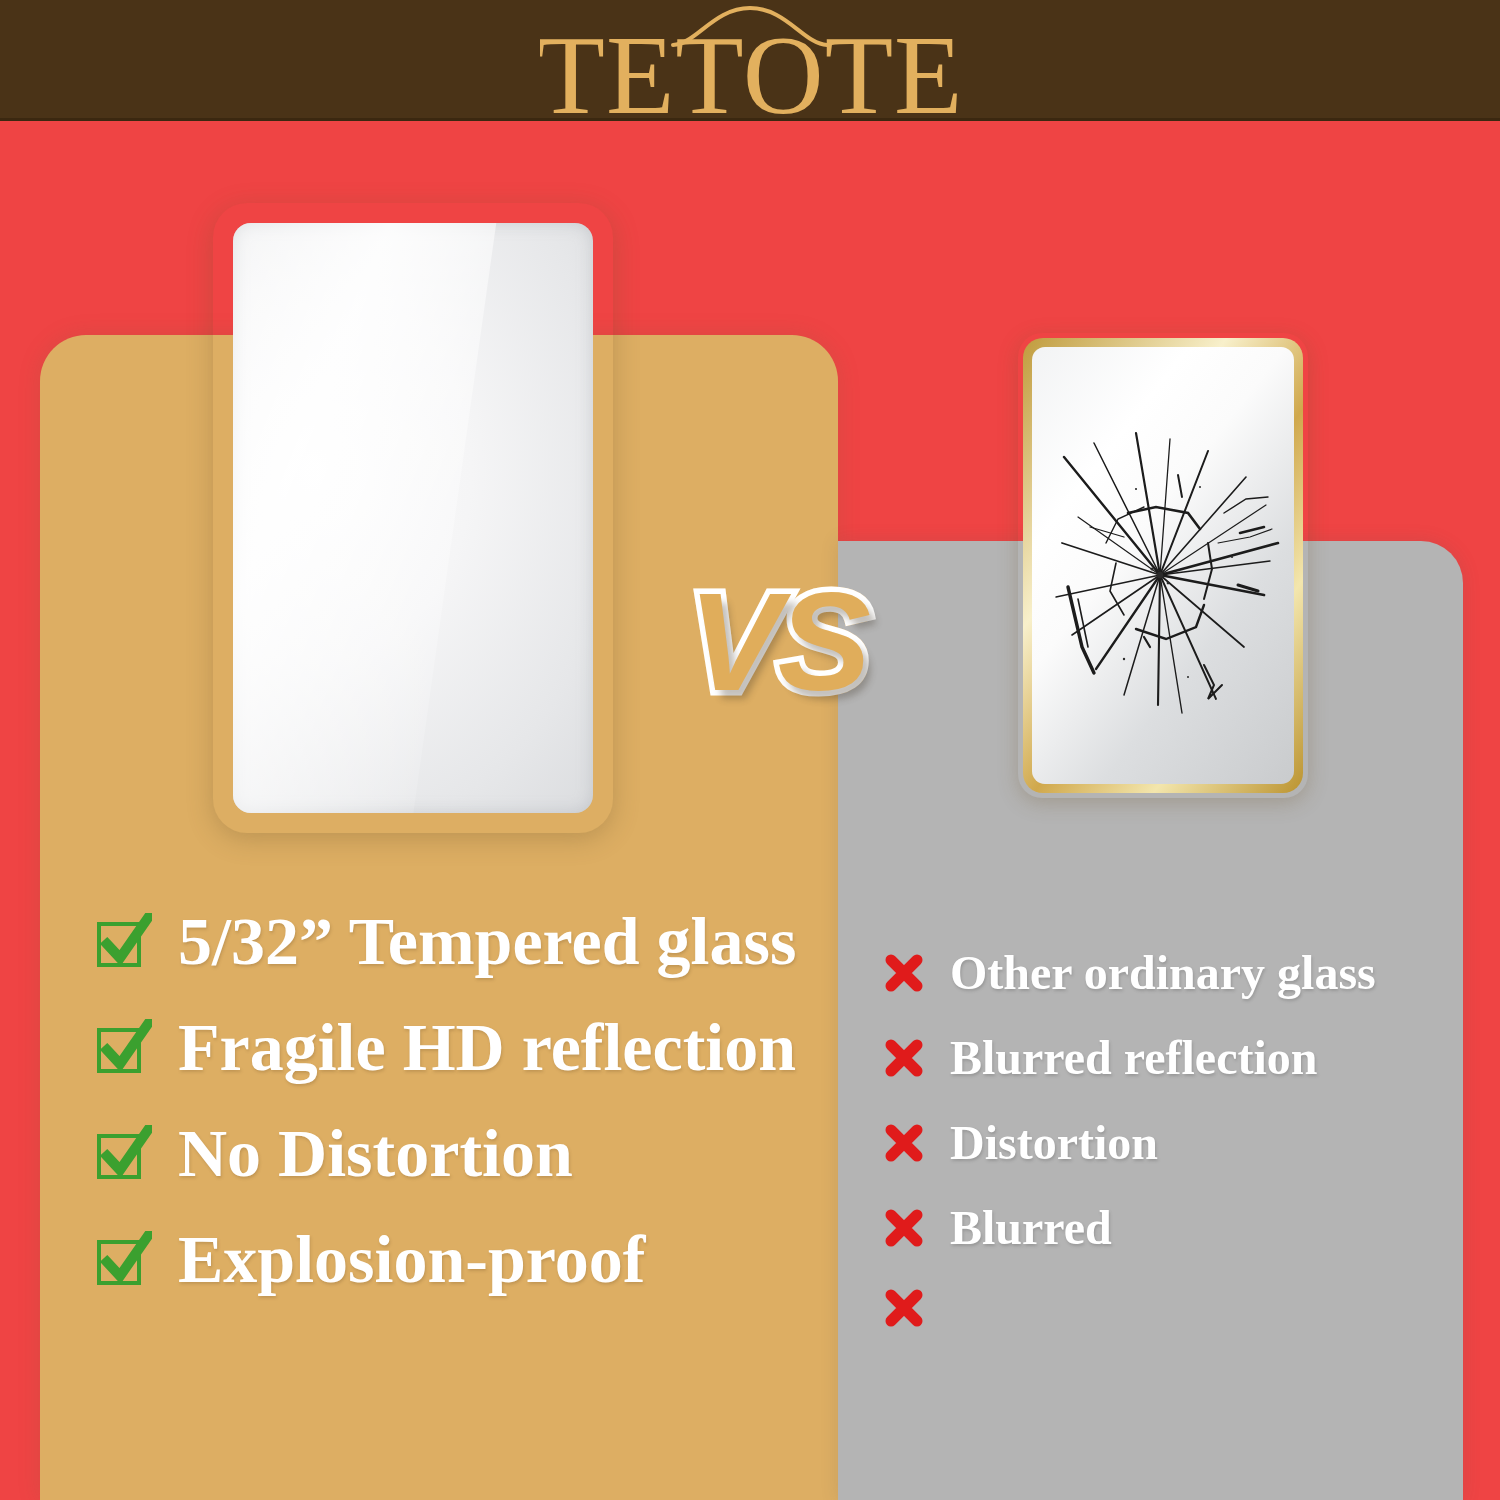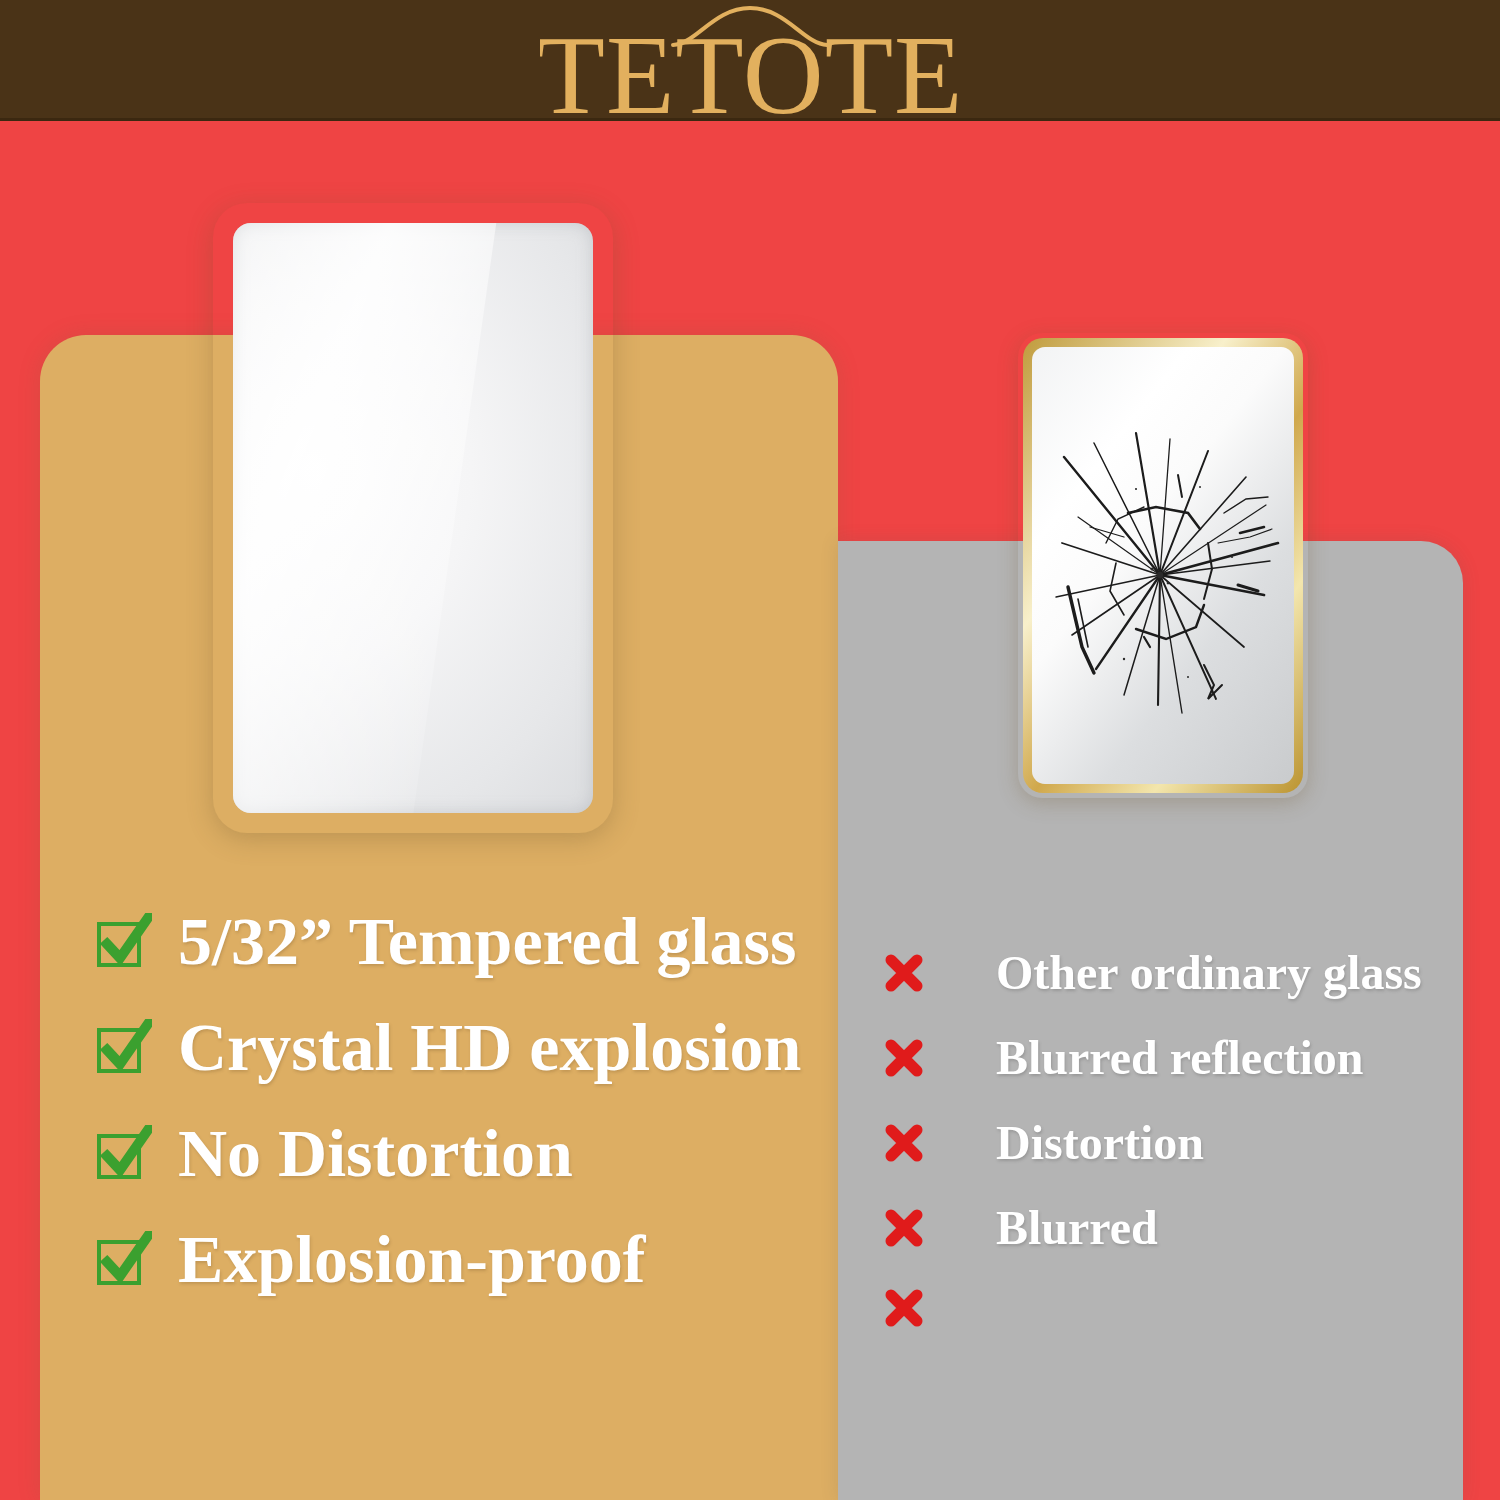--- a/index.html
+++ b/index.html
@@ -168,21 +168,21 @@
     position: absolute;
     left: 884px;
     top: 948px;
     width: 580px;
   }
   .feat-row {
     display: flex;
     align-items: center;
     margin-bottom: 34px;
   }
-  .list-con .feat-row { margin-bottom: 34px; gap: 46px; }
+  .list-con .feat-row { margin-bottom: 34px; }
 
   .check-icon {
     flex: 0 0 auto;
     width: 56px;
     height: 56px;
     margin-right: 26px;
     position: relative;
   }
   .x-icon {
     flex: 0 0 auto;
@@ -281,41 +281,44 @@
             <circle cx="168" cy="140" r="1.0"></circle>
             <circle cx="92" cy="312" r="1.2"></circle>
             <circle cx="156" cy="330" r="1.0"></circle>
             <circle cx="200" cy="210" r="1.1"></circle>
           </g>
         </svg>
       </div>
     </div>
   </div>
 
+  <div class="vs-badge">
+    <span class="vs-inner">VS</span>
+  </div>
 
   <div class="list-pro">
 
     <div class="feat-row">
       <span class="check-icon">
         <svg width="56" height="56" viewBox="0 0 56 56">
           <rect x="3" y="11" width="40" height="41" fill="none" stroke="#3ba02f" stroke-width="4"></rect>
           <path d="M11 31 L24 45 L54 2" fill="none" stroke="#3ba02f" stroke-width="10" stroke-linecap="square" stroke-linejoin="miter"></path>
         </svg>
       </span>
       <span class="feat-label">5/32” Tempered glass</span>
     </div>
 
     <div class="feat-row">
       <span class="check-icon">
         <svg width="56" height="56" viewBox="0 0 56 56">
           <rect x="3" y="11" width="40" height="41" fill="none" stroke="#3ba02f" stroke-width="4"></rect>
           <path d="M11 31 L24 45 L54 2" fill="none" stroke="#3ba02f" stroke-width="10" stroke-linecap="square" stroke-linejoin="miter"></path>
         </svg>
       </span>
-      <span class="feat-label">Crystal HD explosion</span>
+      <span class="feat-label">Fragile HD reflection</span>
     </div>
 
     <div class="feat-row">
       <span class="check-icon">
         <svg width="56" height="56" viewBox="0 0 56 56">
           <rect x="3" y="11" width="40" height="41" fill="none" stroke="#3ba02f" stroke-width="4"></rect>
           <path d="M11 31 L24 45 L54 2" fill="none" stroke="#3ba02f" stroke-width="10" stroke-linecap="square" stroke-linejoin="miter"></path>
         </svg>
       </span>
       <span class="feat-label">No Distortion</span>

